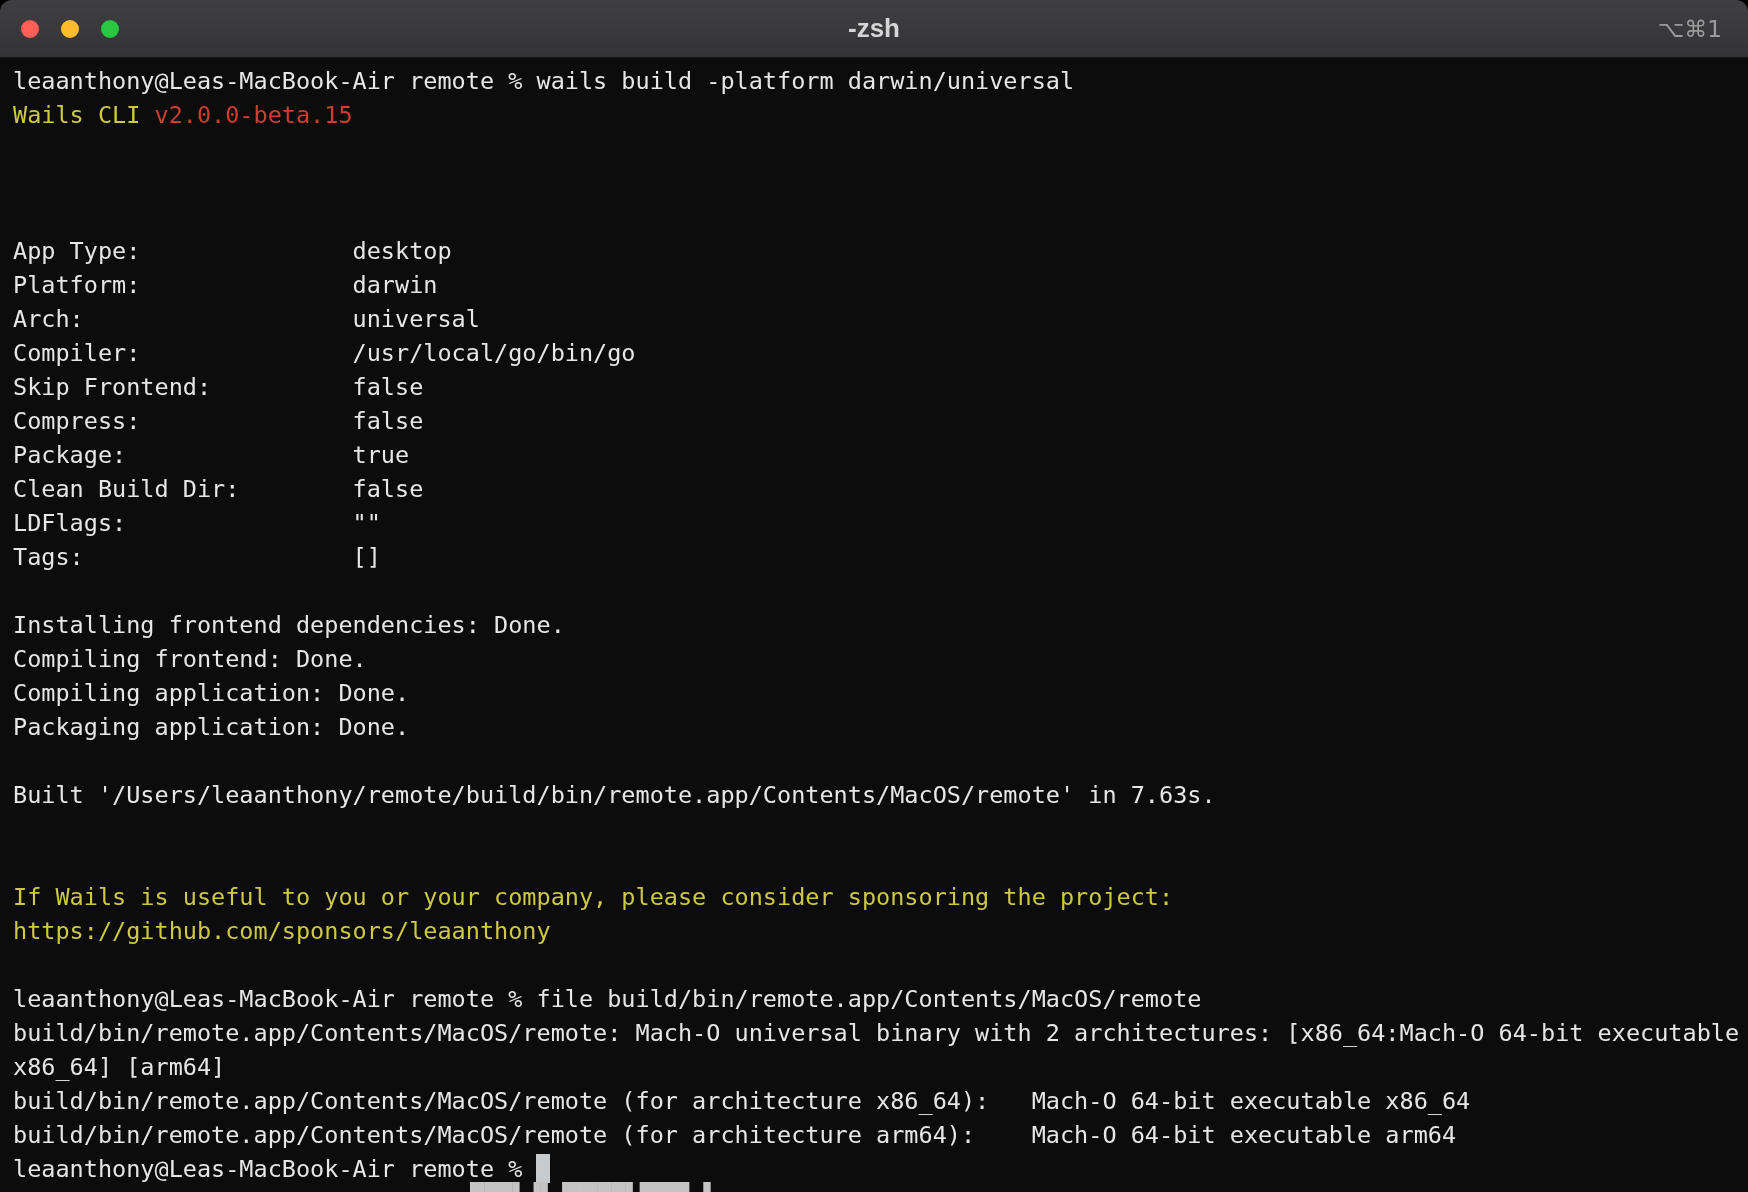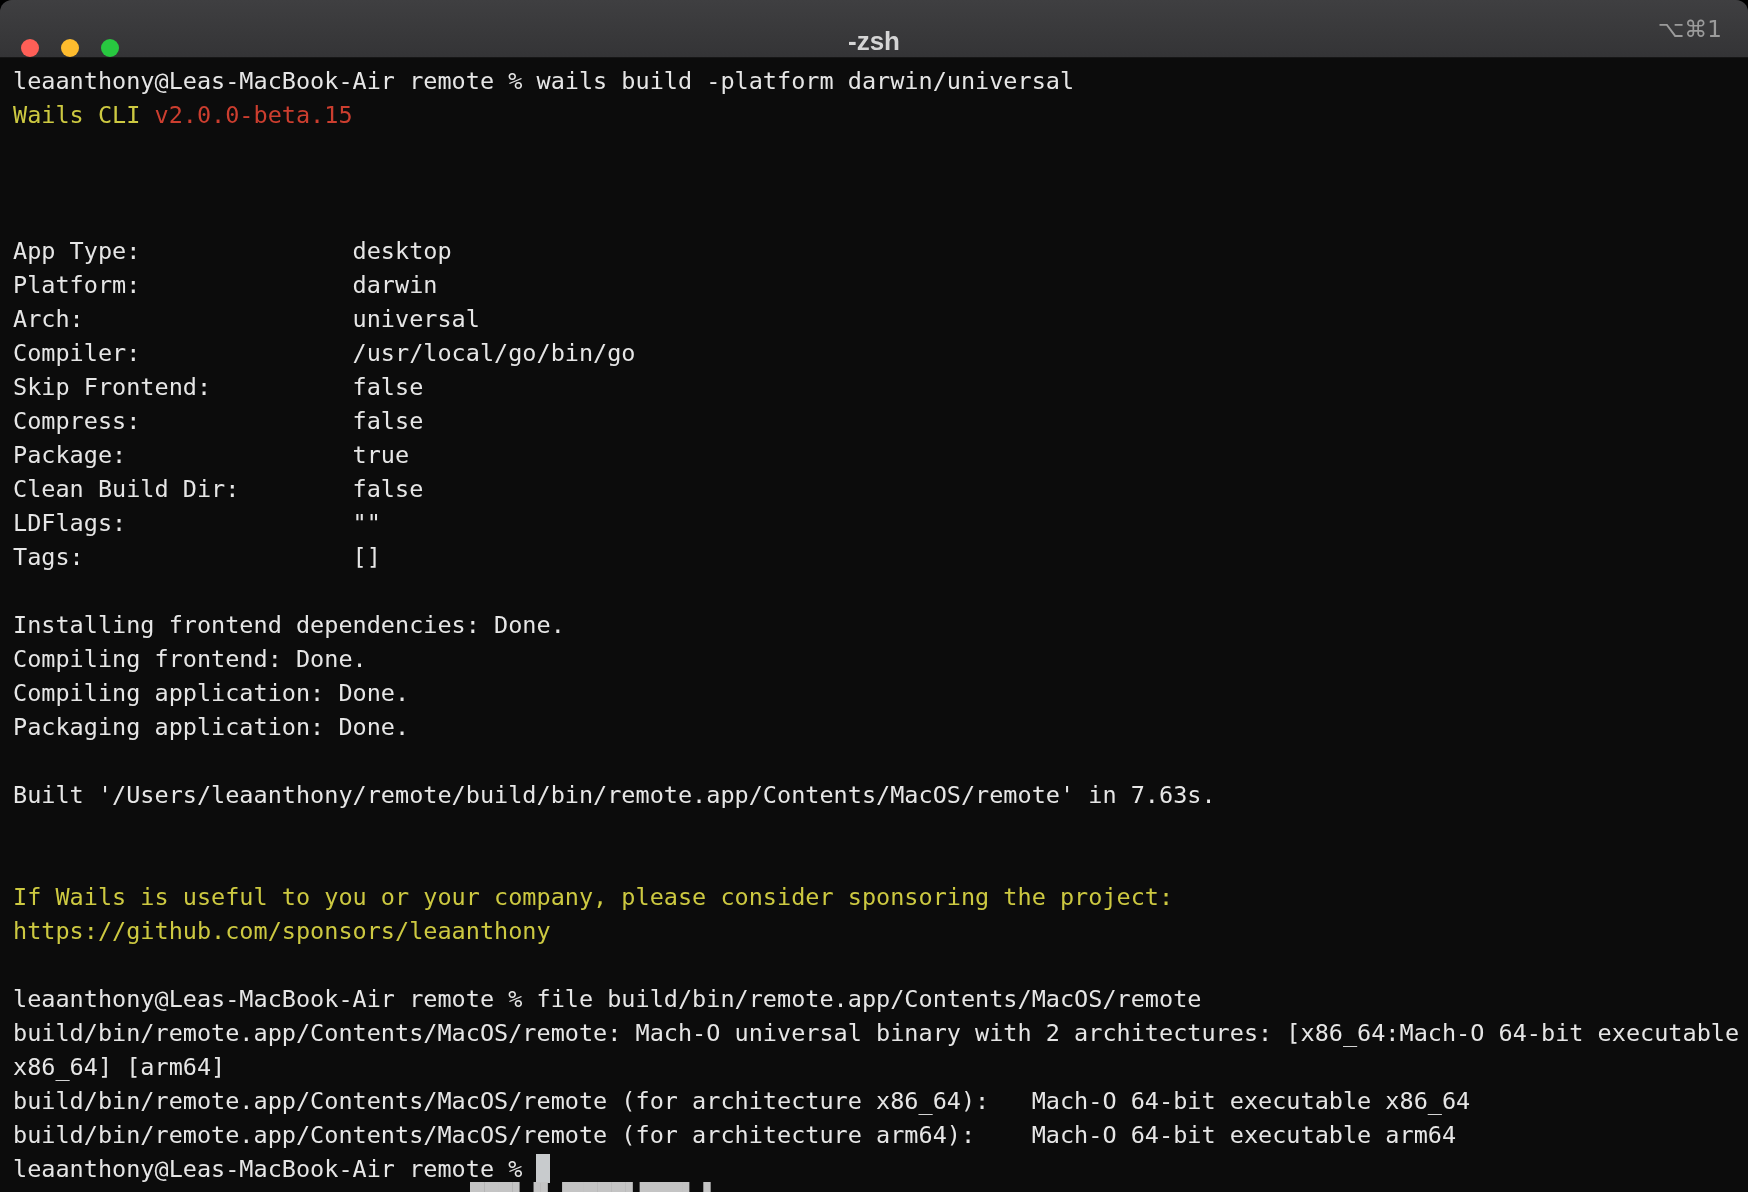--- a/index.html
+++ b/index.html
@@ -12,21 +12,21 @@
     border-radius:12px 12px 0 0;
     overflow:hidden;
     display:flex; flex-direction:column;
     position:relative;
   }
 
   .titlebar {
     flex:0 0 58px; height:58px;
     background:linear-gradient(var(--tb-top,#3f3f41), var(--tb-bottom,#343436));
     border-bottom:1px solid #161616;
-    display:flex; align-items:flex-end;
+    display:flex; align-items:center;
     position:relative;
   }
   .traffic { display:flex; gap:22px; margin-left:21px; z-index:2; }
   .tl { width:18px; height:18px; border-radius:50%; display:inline-block; }
   .tl.close { background:var(--tl-close,#ff5f57); }
   .tl.min   { background:var(--tl-min,#febc2e); }
   .tl.zoom  { background:var(--tl-zoom,#28c840); }
   .title {
     position:absolute; left:0; right:0; text-align:center;
     font-family:"Liberation Sans","DejaVu Sans",sans-serif;

